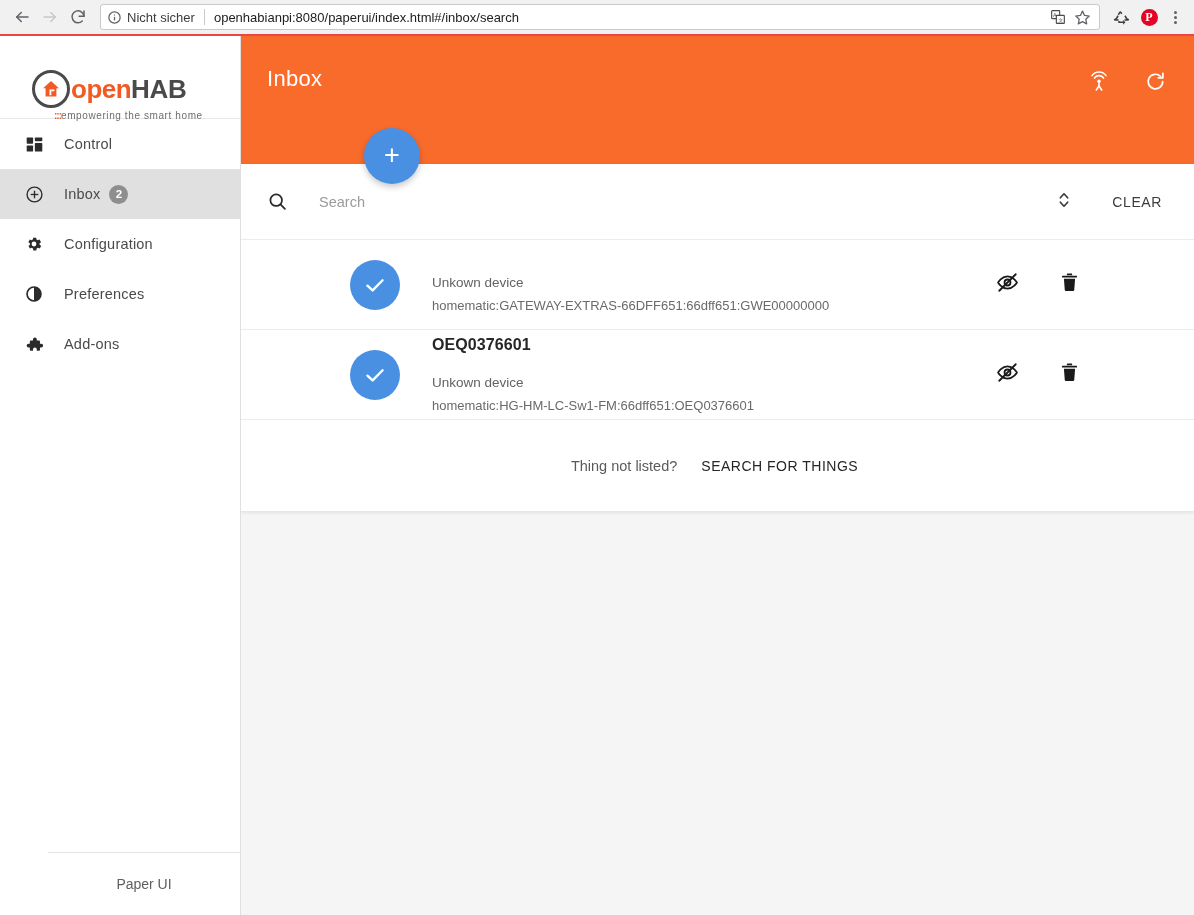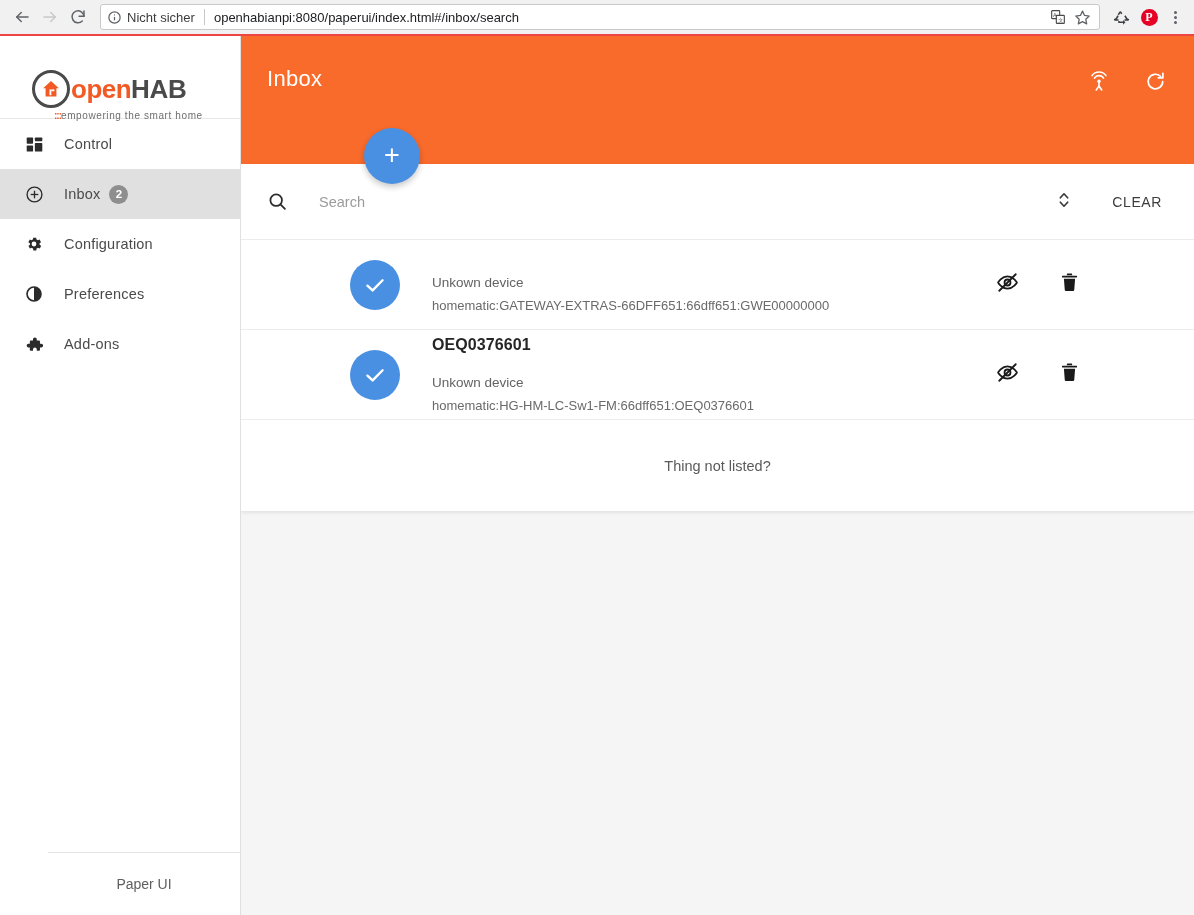--- a/index.html
+++ b/index.html
@@ -661,18 +661,19 @@
                 </svg>
               </span>
             </div>
           </div>
         </div>
 
       </div>
 
       <div class="notlisted">
         <span class="notlisted-text">Thing not listed?</span>
+        <button class="notlisted-btn">SEARCH FOR THINGS</button>
       </div>
 
     </section>
 
   </main>
 </div>
 
 </body></html>

